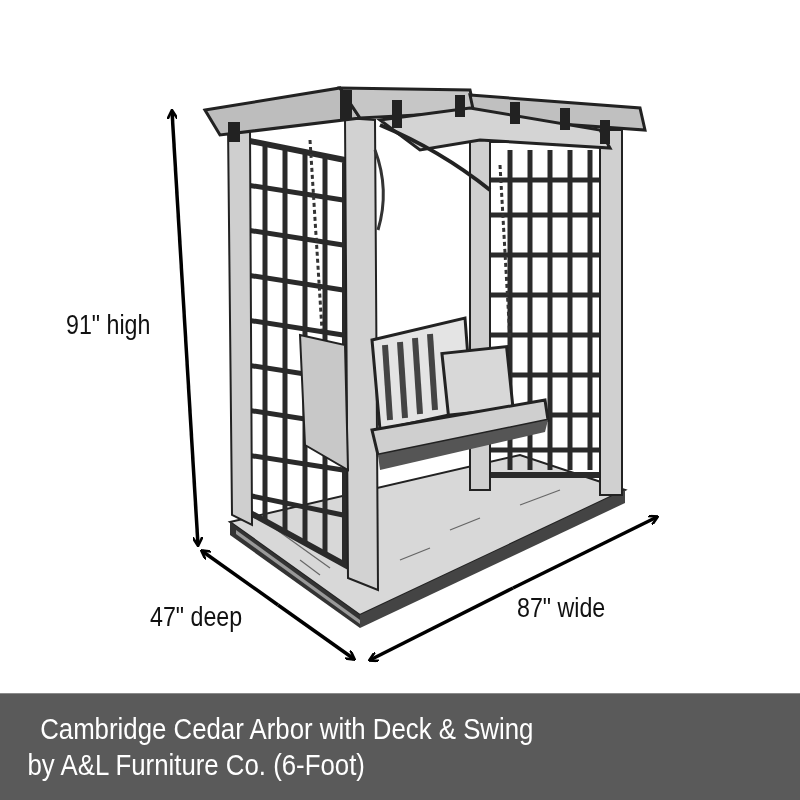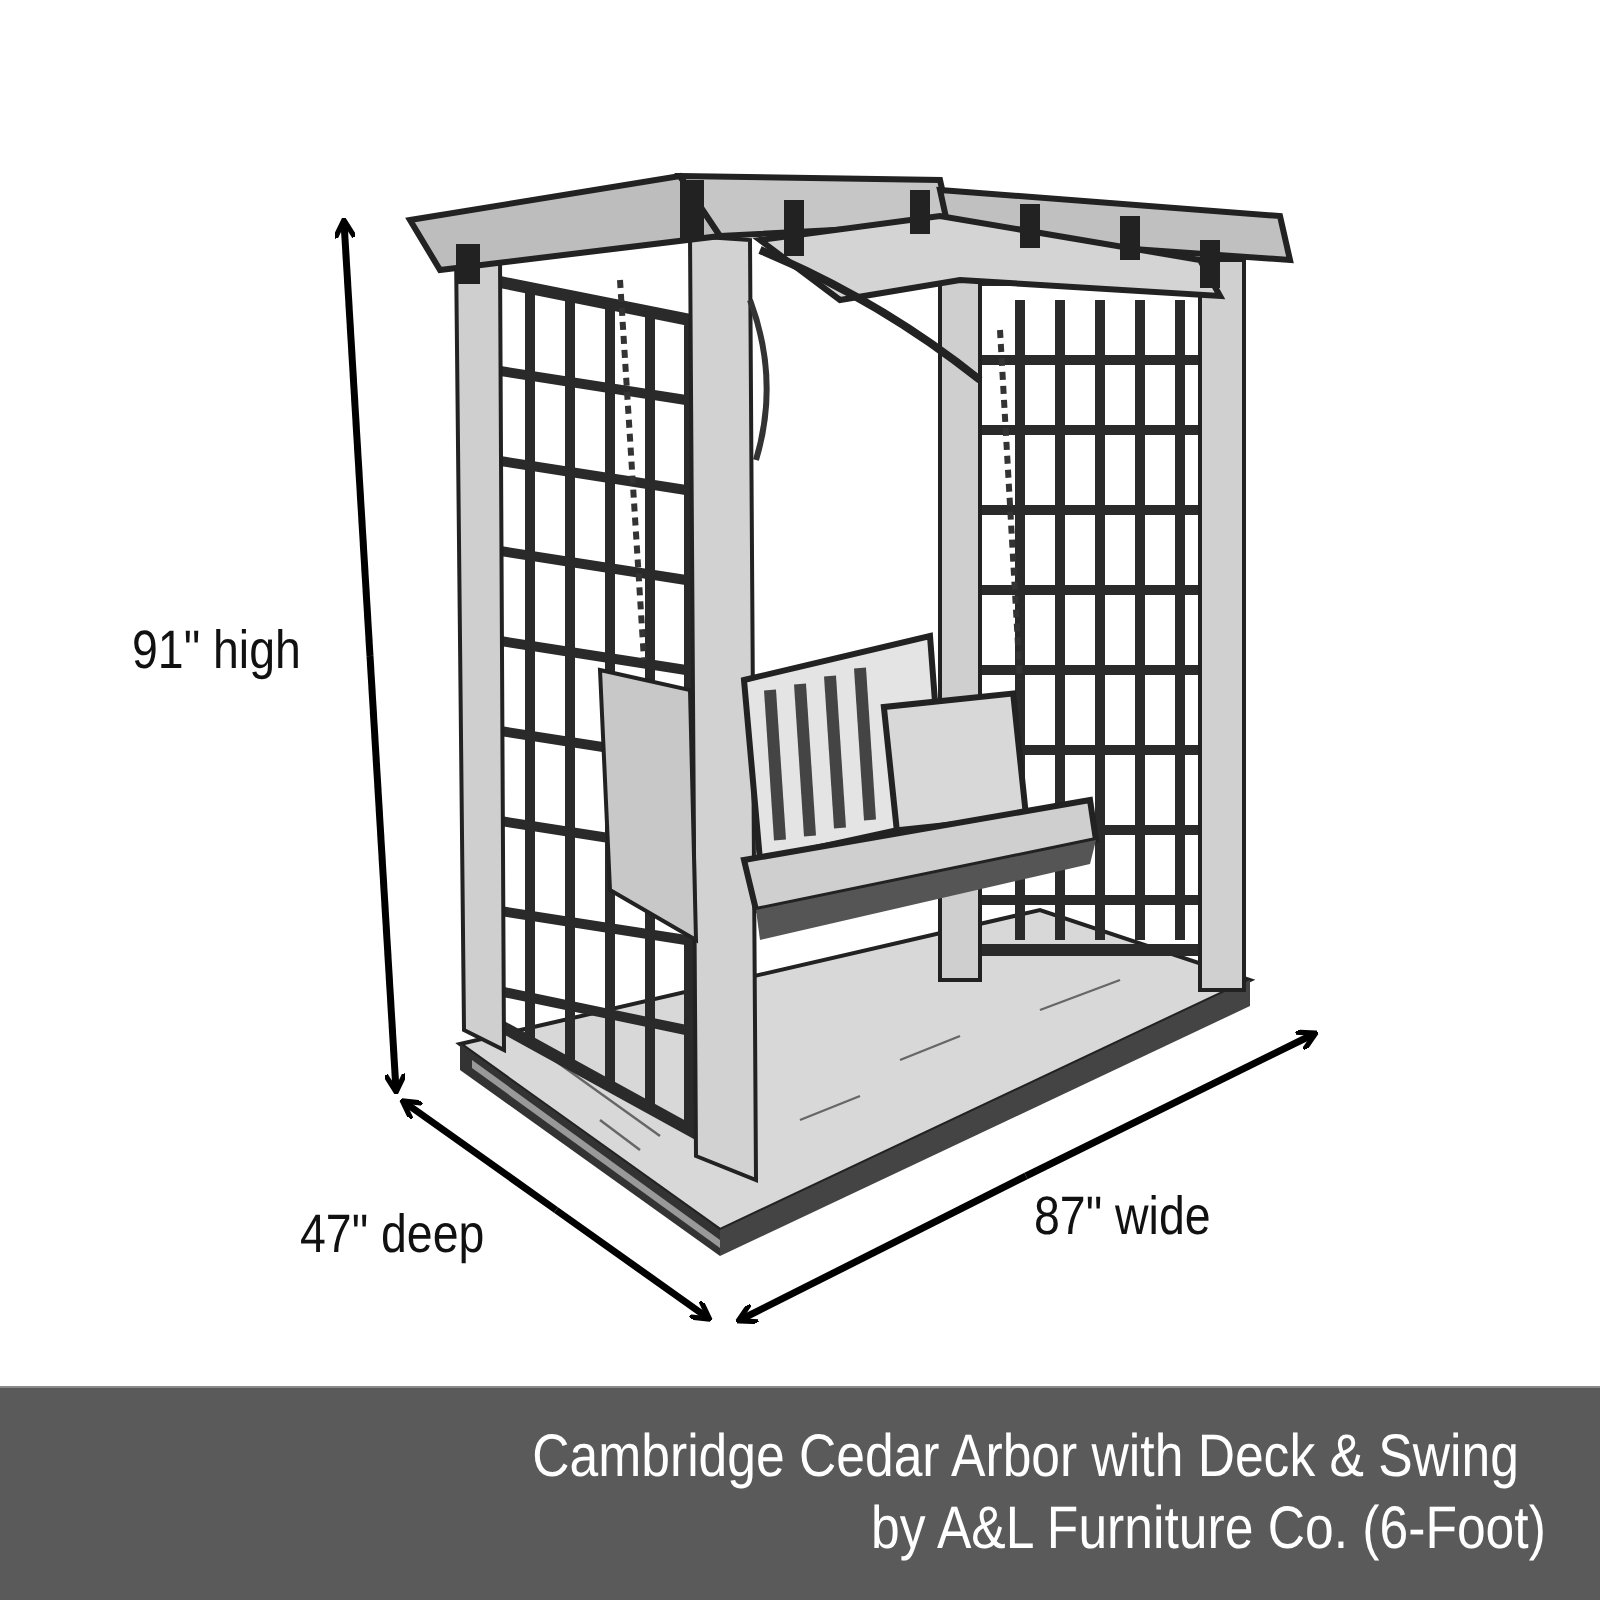--- a/index.html
+++ b/index.html
@@ -5,21 +5,21 @@
   html, body { margin: 0; padding: 0; background: #ffffff; }
   body { width: 800px; height: 800px; position: relative; overflow: hidden;
          font-family: "Liberation Sans", sans-serif; }
   .stage { position: absolute; left: 0; top: 0; width: 800px; height: 693px; background: #ffffff; }
   .stage svg { position: absolute; left: 0; top: 0; }
   .dim-label { position: absolute; font-family: "Liberation Sans", sans-serif;
                font-size: 27px; color: #111111; transform: scaleX(0.86);
                transform-origin: left top; white-space: nowrap; letter-spacing: 0px; }
   .banner { position: absolute; left: 0; top: 693px; width: 800px; height: 107px;
             background: #5a5a5a; border-top: 1px solid #8a8a8a; box-sizing: border-box;
-            display: flex; flex-direction: column; align-items: flex-end; justify-content: center; }
+            display: flex; flex-direction: column; align-items: flex-start; justify-content: center; }
   .banner-line { color: #ffffff; font-family: "Liberation Sans", sans-serif;
                  font-size: 30px; line-height: 36px; transform: scaleX(0.86);
                  white-space: nowrap; }
 </style>
 </head>
 <body>
 
 <div class="stage">
   <svg width="800" height="693" viewBox="0 0 800 693">
     <defs>

